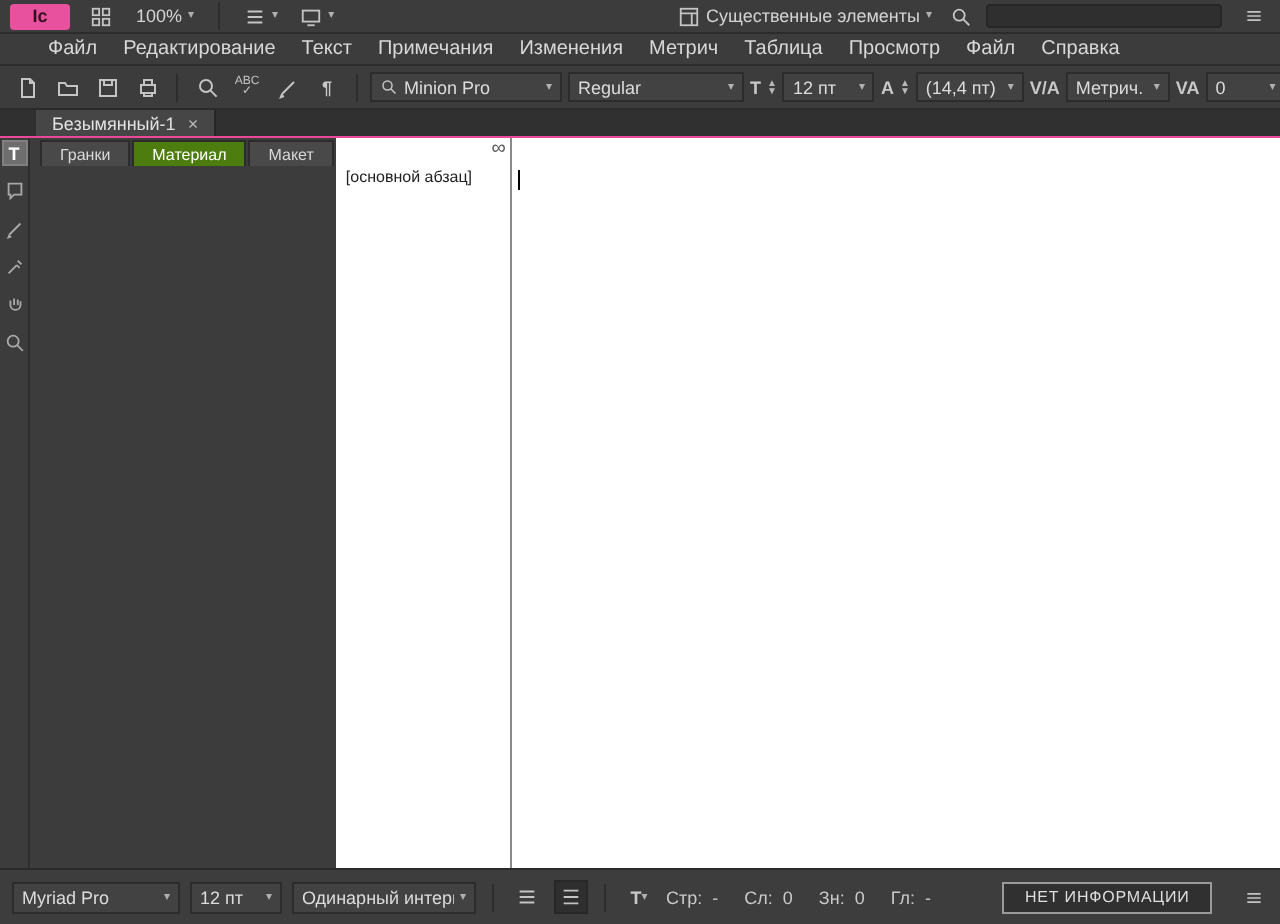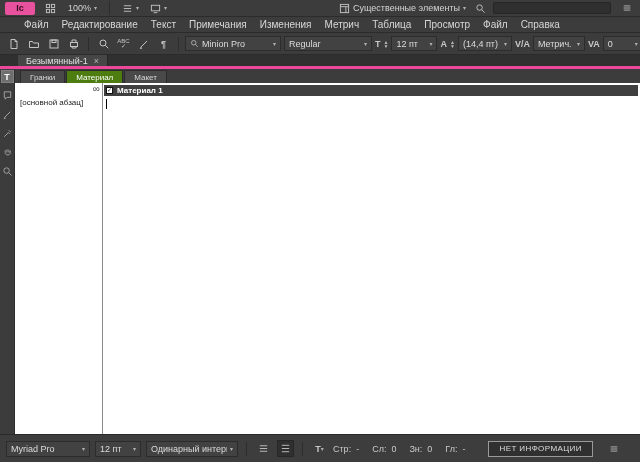--- a/index.html
+++ b/index.html
@@ -28,48 +28,48 @@
   .vsep{width:1px;height:14px;background:#2d2d2d;margin:0 3px;flex:0 0 auto}
   .combo{height:15px;background:#424242;border:1px solid #2c2c2c;display:flex;align-items:center;padding:0 4px;gap:3px;color:#dcdcdc;flex:0 0 auto}
   .combo .val{flex:1;overflow:hidden;white-space:nowrap;font-size:9px}
   .w96{width:96px}.w72{width:88px}.w46{width:46px}.w54{width:54px}.w52{width:52px}.w40{width:40px}
   .w84{width:84px}.w92{width:92px}
   .stepper{display:flex;flex-direction:column;justify-content:center;font-size:5px;line-height:4px;color:#b8b8b8}
   .glyph-ic{color:#c8c8c8;font-size:9px;font-weight:bold}
   .abc{font-size:6px;color:#c4c4c4;line-height:5px;text-align:center}
 
   
-  .doctabs{height:14px;flex:0 0 auto;background:#303030;border-bottom:3px solid #ec4899;display:flex;align-items:stretch;padding-left:18px}
+  .doctabs{height:14px;flex:0 0 auto;background:#303030;border-bottom:1px solid #ec4899;display:flex;align-items:stretch;padding-left:18px}
   .doctab{background:#464646;color:#e2e2e2;font-size:9px;display:flex;align-items:center;gap:6px;padding:0 8px;border-right:1px solid #262626}
   .doctab .close{color:#b8b8b8}
 
   
   .main-row{flex:1;display:flex;min-height:0}
   .tools{width:15px;flex:0 0 auto;background:#3c3c3c;border-right:1px solid #2e2e2e;display:flex;flex-direction:column;align-items:center;padding-top:1px;gap:6px}
   .tool{width:13px;height:13px;display:flex;align-items:center;justify-content:center;color:#b8b8b8}
   .tool.selected{background:#6e6e6e;border:1px solid #808080;color:#fff;font-weight:bold;font-size:9px}
-  .editor-col{flex:1;display:flex;flex-direction:column;min-width:0}
+  .editor-col{flex:1;display:flex;flex-direction:row;min-width:0}
   .viewtabs{height:14px;flex:0 0 auto;background:#3c3c3c;display:flex;align-items:flex-end;padding-left:5px}
   .viewtab{height:13px;background:#494949;border:1px solid #2c2c2c;border-bottom:none;color:#d8d8d8;font-size:8px;display:flex;align-items:center;padding:0 9px;margin-right:1px}
   .viewtab.active{background:#4d7c0f;color:#fff}
   .story-row{flex:1;display:flex;background:#fff;min-height:0}
   .style-col{width:88px;flex:0 0 auto;position:relative;border-right:1px solid #8a8a8a}
   .depth{position:absolute;top:0;right:2px;color:#555;font-size:10px;line-height:11px}
   .parastyle{position:absolute;top:15px;left:5px;font-size:8px;color:#222;white-space:nowrap}
   .text-col{flex:1;position:relative;min-width:0}
   .storybar{height:11px;margin:2px 2px 0 1px;background:#3f3f3f;display:flex;align-items:center;gap:4px;padding:0 2px}
   .storycheck{width:7px;height:7px;background:#fff;border:1px solid #111;color:#111;font-size:6px;line-height:5px;display:flex;align-items:center;justify-content:center}
   .storytitle{color:#fff;font-size:8px;font-weight:bold;white-space:nowrap}
   .caret{position:absolute;top:16px;left:3px;width:1px;height:10px;background:#000}
 
   
   .statusbar{height:28px;flex:0 0 auto;background:#3d3d3d;border-top:1px solid #2a2a2a;display:flex;align-items:center;padding:4px 6px;gap:5px;font-size:9px}
   .statusbar .combo{height:16px}
   .stat{display:flex;gap:5px;color:#c9c9c9;margin-right:8px;white-space:nowrap}
-  .infobtn{height:16px;border:1px solid #9a9a9a;background:#303030;color:#dedede;font-size:8px;display:flex;align-items:center;padding:0 10px;letter-spacing:.4px;margin-left:10px;white-space:nowrap}
+  .infobtn{height:16px;border:1px solid #9a9a9a;background:#303030;color:#dedede;font-size:8px;display:flex;align-items:center;padding:0 10px;letter-spacing:.4px;margin-left:23px;white-space:nowrap}
 </style>
 </head>
 <body>
 
 <div class="titlebar">
   <div class="logo">Ic</div>
   <div class="icon-btn">
     <svg class="ic" width="11" height="11" viewBox="0 0 12 12">
         <rect x="1.5" y="1.5" width="3.5" height="3.5"></rect>
         <rect x="7" y="1.5" width="3.5" height="3.5"></rect>
@@ -265,24 +265,20 @@
       <div class="viewtab active">Материал</div>
       <div class="viewtab">Макет</div>
     </div>
 
     <div class="story-row">
       <div class="style-col">
         <span class="depth">∞</span>
         <span class="parastyle">[основной абзац]</span>
       </div>
       <div class="text-col">
-        <div class="storybar">
-          <span class="storycheck">✓</span>
-          <span class="storytitle">Материал 1</span>
-        </div>
         <div class="caret"></div>
       </div>
     </div>
   </div>
 </div>
 
 <div class="statusbar">
   <div class="combo w84">
     <span class="val">Myriad Pro</span>
     <span class="chev">▾</span>

